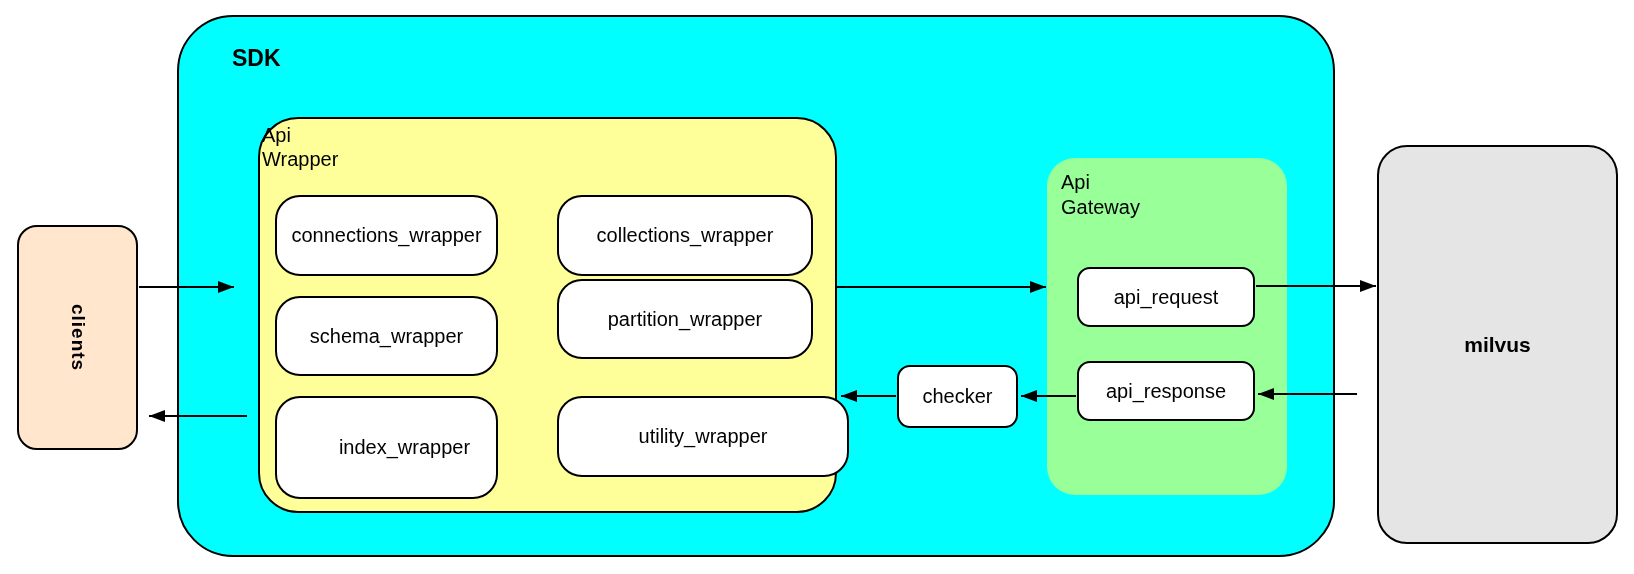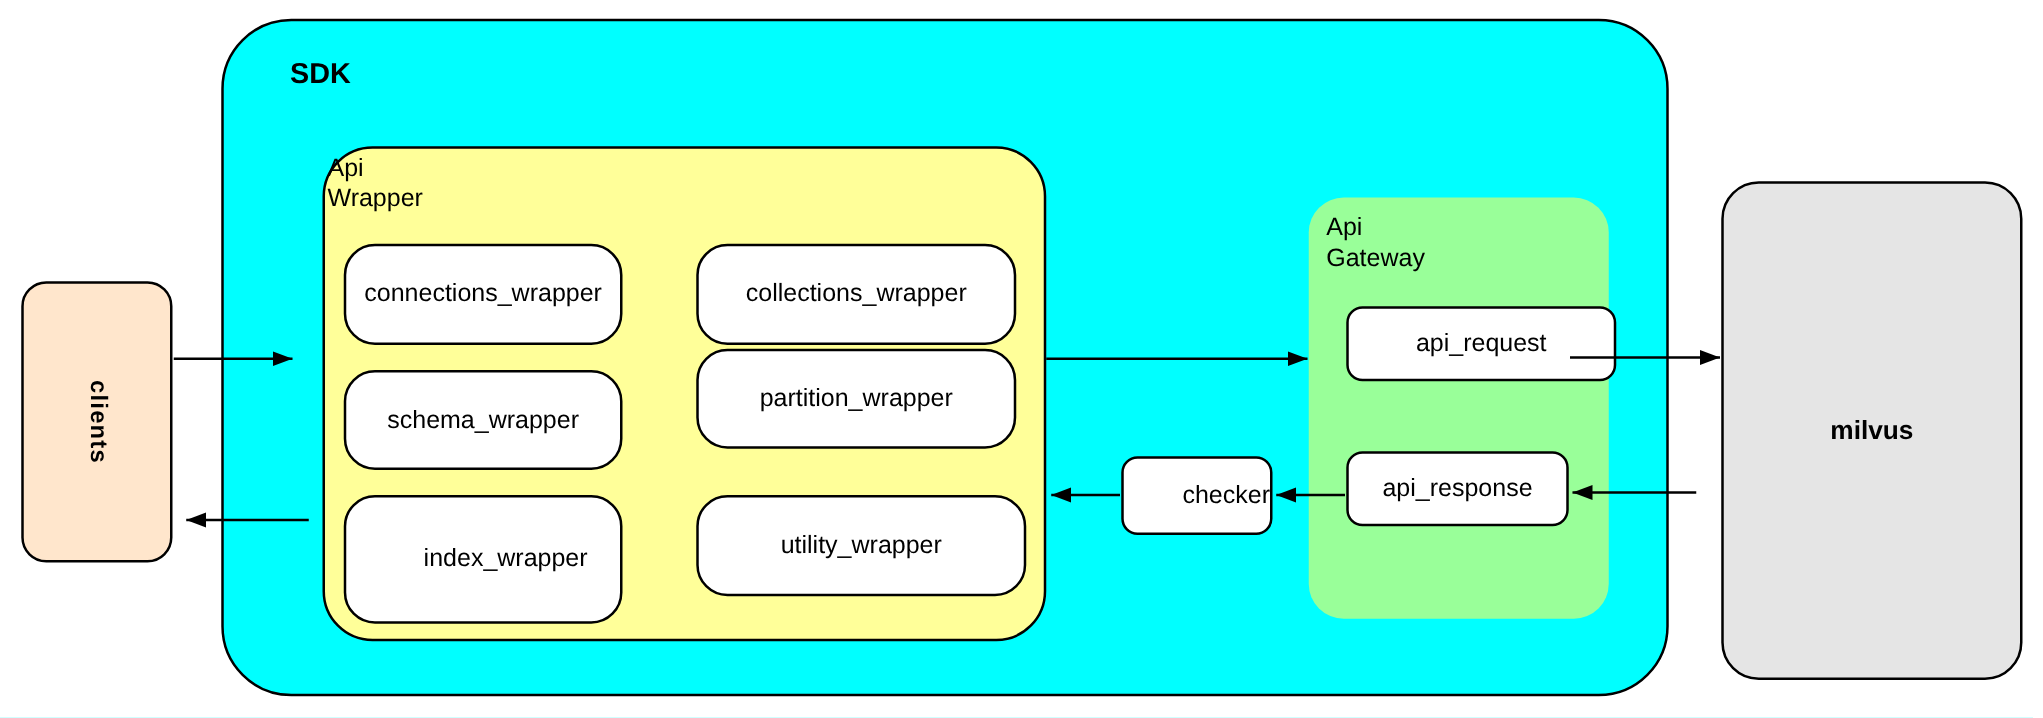--- a/index.html
+++ b/index.html
@@ -44,41 +44,40 @@
 
   .module{
     border-radius:25px;background:var(--module_fill,#FFFFFF);
     font-size:20px;
   }
   .m0{left:275px;top:195px;width:223px;height:81px;}
   .m1{left:557px;top:195px;width:256px;height:81px;}
   .m2{left:275px;top:296px;width:223px;height:80px;}
   .m3{left:557px;top:279px;width:256px;height:80px;}
   .m4{left:275px;top:396px;width:223px;height:103px;padding-left:36px;}
-  .m5{left:557px;top:396px;width:264px;height:81px;}
+  .m5{left:557px;top:396px;width:292px;height:81px;}
 
   .checker{
     left:897px;top:365px;width:121px;height:63px;
     border-radius:13px;background:var(--module_fill,#FFFFFF);
     font-size:20px;
-    justify-content:flex-end;
   }
 
   .gateway{
     left:1047px;top:158px;width:240px;height:337px;
     border-radius:28px;background:var(--gateway_fill,#99FF99);
     border:none;
   }
   .gateway-label{left:14px;top:12px;width:118px;line-height:25px;}
 
   .gwbox{
     border-radius:13px;background:var(--module_fill,#FFFFFF);
     font-size:20px;
   }
-  .req{left:1077px;top:245px;width:216px;height:60px;}
+  .req{left:1077px;top:267px;width:178px;height:60px;}
   .resp{left:1077px;top:361px;width:178px;height:60px;}
 
   .milvus{
     left:1377px;top:145px;width:241px;height:399px;
     border-radius:30px;background:var(--milvus_fill,#E5E5E5);
     font-weight:bold;font-size:21px;
   }
 
   .arrows{
     position:absolute;left:0;top:0;width:1634px;height:574px;

